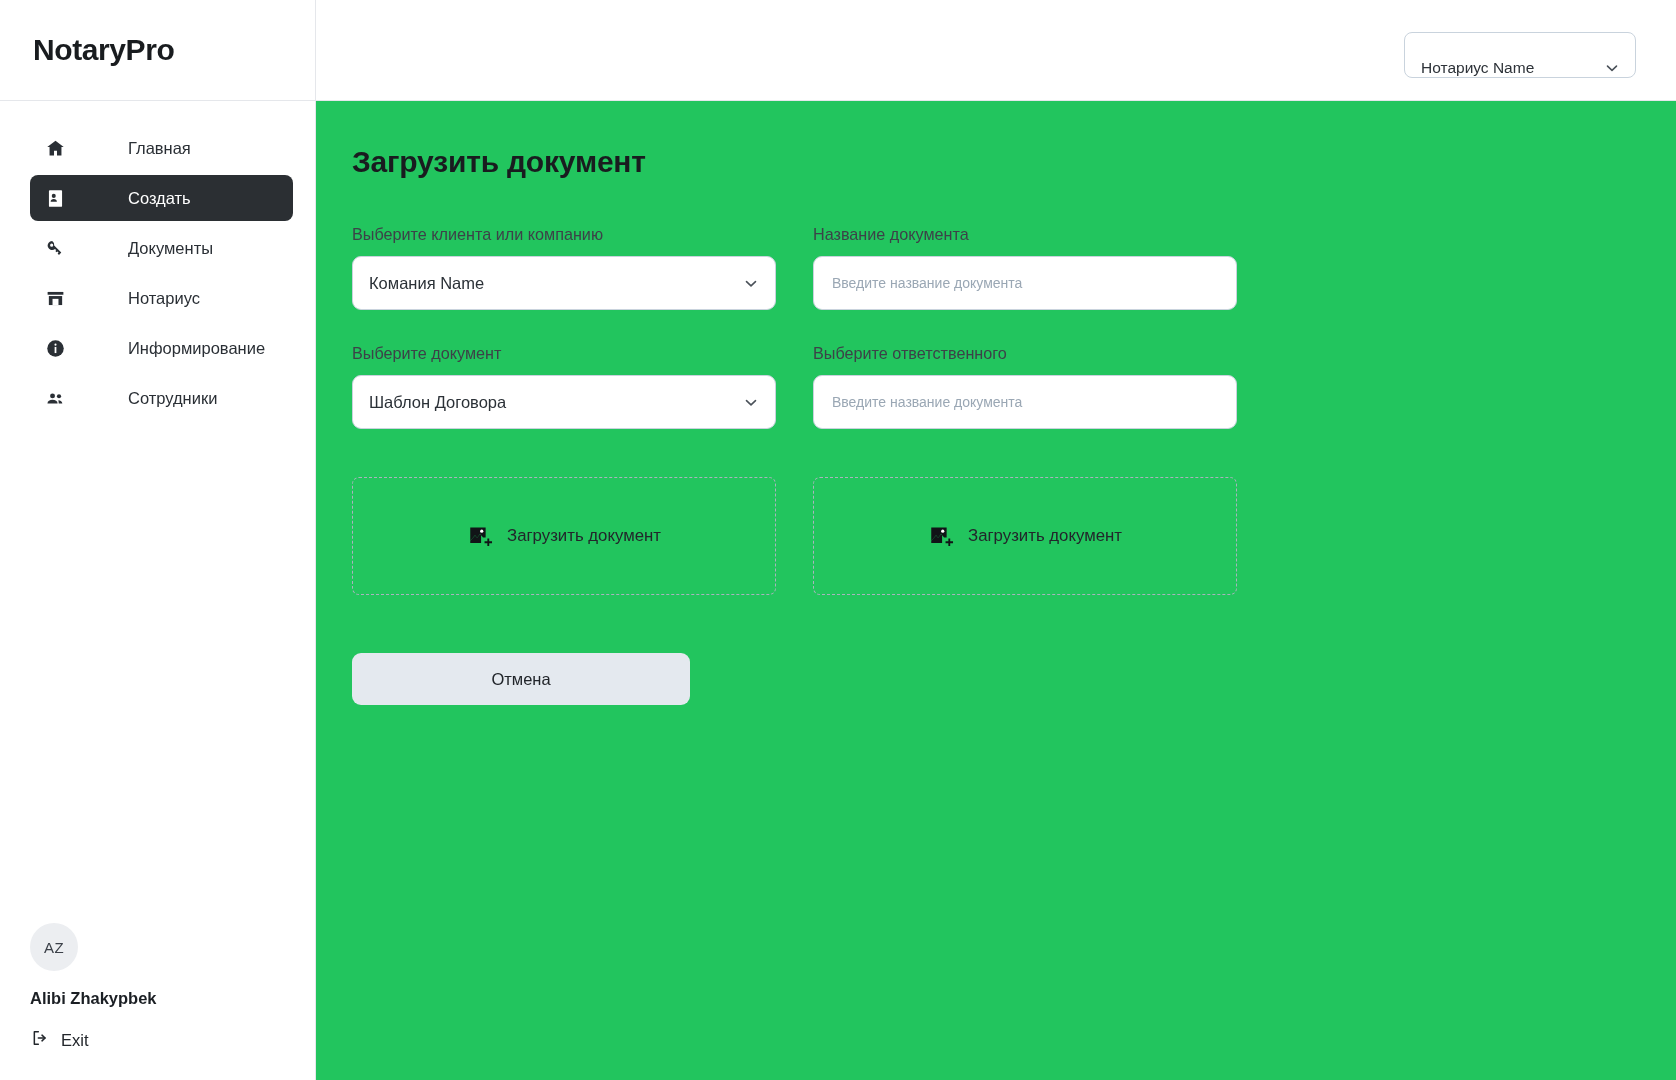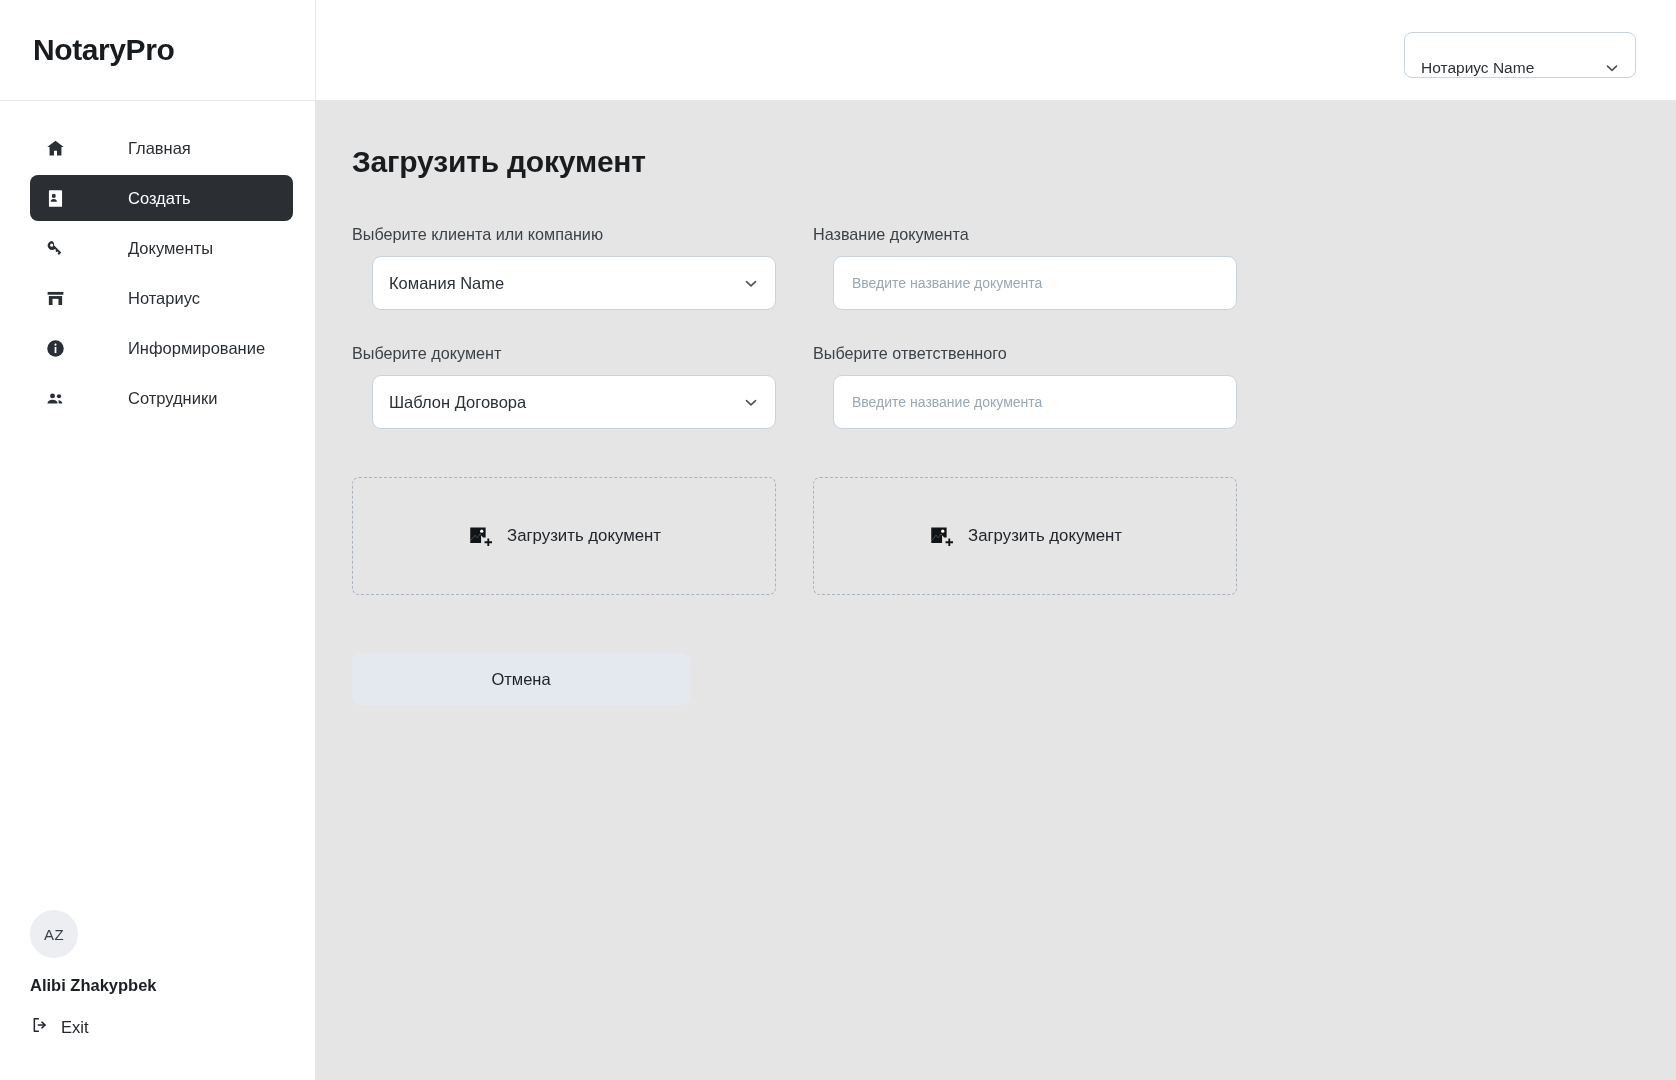--- a/index.html
+++ b/index.html
@@ -75,21 +75,21 @@
   .nav-item .ic svg { display: block; }
   .nav-item.active {
     background: #2b2f33;
     color: #ffffff;
   }
   .nav-label { line-height: 1; margin-left: 48px; }
 
   .user-block {
     position: absolute;
     left: 30px;
-    bottom: 41px;
+    bottom: 28px;
     width: 250px;
   }
   .avatar {
     width: 48px;
     height: 48px;
     border-radius: 50%;
     background: #eceef1;
     color: #3b4048;
     font-size: 15px;
     display: flex;
@@ -150,21 +150,21 @@
     height: 18px;
     flex: 0 0 18px;
     display: inline-flex;
     align-items: center;
     justify-content: center;
     color: #4a5159;
   }
 
   .content {
     flex: 1 1 auto;
-    background: #e5e5e5;
+    background: #22c55e;
     padding: 44px 40px 13px 36px;
     overflow: hidden;
   }
   .page-title {
     font-size: 30px;
     font-weight: bold;
     color: #191c1f;
     letter-spacing: -0.2px;
     margin: 0 0 46px 0;
   }
@@ -186,21 +186,20 @@
     height: 54px;
     border: 1px solid #c9d3dd;
     border-radius: 9px;
     background: #ffffff;
     display: flex;
     align-items: center;
     padding: 0 16px;
     font-size: 16.5px;
     color: #2b3137;
     cursor: pointer;
-    margin-left: 20px;
   }
   .control.select { justify-content: space-between; padding-right: 15px; }
   .control input {
     border: 0;
     outline: 0;
     width: 100%;
     height: 100%;
     font-family: inherit;
     font-size: 14px;
     color: #2b3137;

